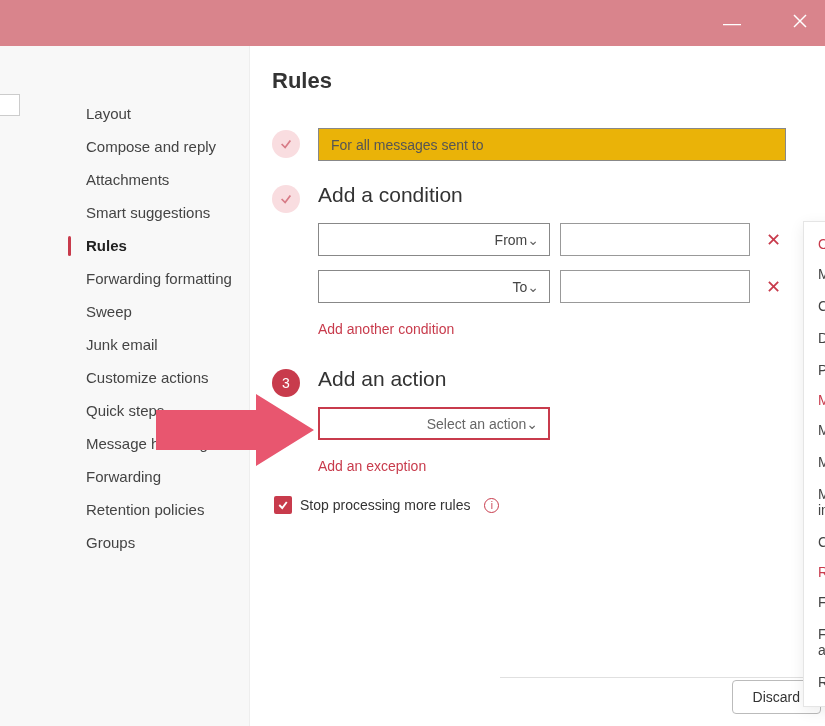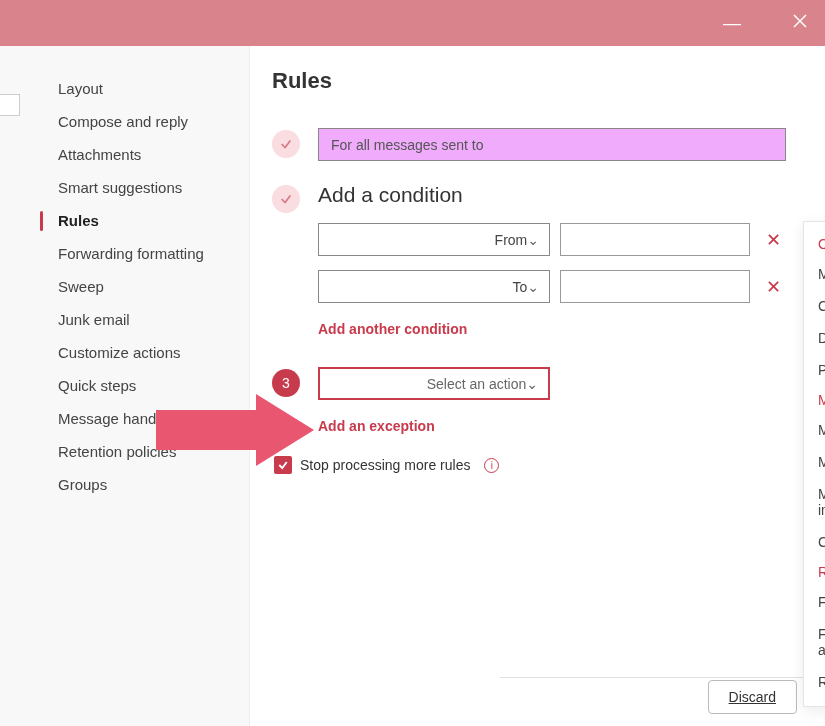--- a/index.html
+++ b/index.html
@@ -29,21 +29,21 @@
       display: flex;
       height: calc(100% - 46px);
     }
     .sidebar {
       width: 250px;
       background: #f8f8f8;
       padding-top: 26px;
       border-right: 1px solid #eee;
       position: relative;
     }
-    .sidebar-inner { padding-left: 46px; }
+    .sidebar-inner { padding-left: 74px; margin-top: 25px; }
     .side-item {
       padding: 8px 12px;
       cursor: pointer;
       font-size: 15px;
       color: #444;
       position: relative;
     }
     .side-item.active {
       font-weight: 600;
       color: #222;
@@ -111,21 +111,21 @@
       color: #333;
       margin-bottom: 16px;
     }
     .wide-input {
       width: 468px;
       height: 33px;
       border: 1px solid #888;
       padding: 0 12px;
       font-size: 14px;
       color: #555;
-      background: #f0abfc;
+      background: #eab308;
     }
     .cond-row {
       display: flex;
       align-items: center;
       gap: 10px;
       margin-bottom: 14px;
     }
     .select-box {
       width: 232px;
       height: 33px;
@@ -155,21 +155,20 @@
       font-size: 18px;
       cursor: pointer;
       margin-left: 6px;
     }
     .link-text {
       color: #c83b4c;
       font-size: 14px;
       cursor: pointer;
       margin-top: 4px;
       display: inline-block;
-      font-weight: bold;
     }
     .stop-row {
       display: flex;
       align-items: center;
       gap: 8px;
       margin-top: 14px;
       margin-left: 2px;
     }
     .checkbox {
       width: 18px;
@@ -219,24 +218,23 @@
     .arrow {
       position: absolute;
       left: 156px;
       top: 394px;
       z-index: 10;
       pointer-events: none;
     }
     .footer {
       position: absolute;
       bottom: 12px;
-      right: 28px;
+      right: 4px;
       display: flex;
       gap: 10px;
-      text-decoration: underline;
     }
     .discard-btn {
       border: 1px solid #bbb;
       background: #fff;
       padding: 8px 20px;
       border-radius: 4px;
       font-size: 14px;
       color: #333;
       cursor: pointer;
     }
@@ -275,20 +273,21 @@
         <div class="side-item">Compose and reply</div>
         <div class="side-item">Attachments</div>
         <div class="side-item">Smart suggestions</div>
         <div class="side-item active">Rules</div>
         <div class="side-item">Forwarding formatting</div>
         <div class="side-item">Sweep</div>
         <div class="side-item">Junk email</div>
         <div class="side-item">Customize actions</div>
         <div class="side-item">Quick steps</div>
         <div class="side-item">Message handling</div>
+        <div class="side-item">Forwarding</div>
         <div class="side-item">Retention policies</div>
         <div class="side-item">Groups</div>
       </div>
   </div>
 
   <div class="content">
     <h1 class="page-title">Rules</h1>
 
     <div class="step-row">
       <div class="step-badge done">
@@ -325,20 +324,21 @@
           <div class="value-stub"></div>
           <span class="remove-x">✕</span>
         </div>
         <span class="link-text">Add another condition</span>
       </div>
     </div>
 
     <div class="step-row" style="margin-top:30px;">
       <div class="step-badge num">3</div>
       <div class="step-body">
+        <div class="step-title">Add an action</div>
         <div class="cond-row">
           <div class="select-box highlight">
             <span>Select an action</span>
             <span class="chev">⌄</span>
           </div>
         </div>
         <span class="link-text">Add an exception</span>
       </div>
     </div>
 

